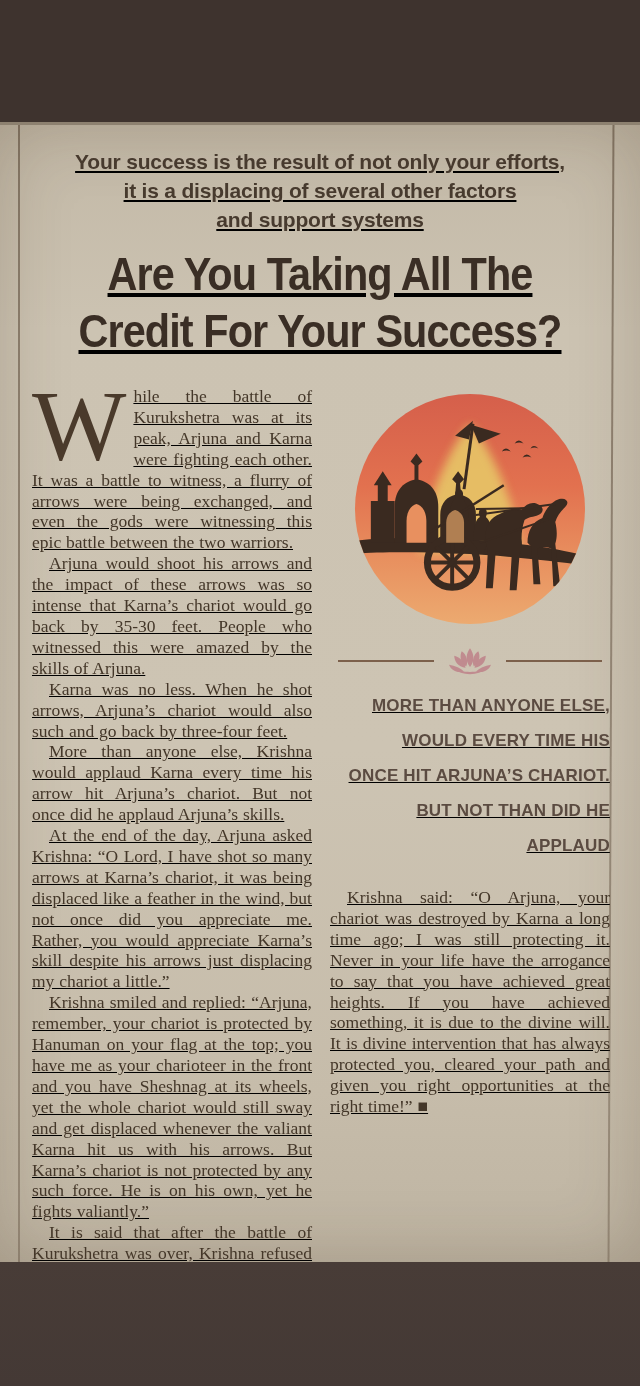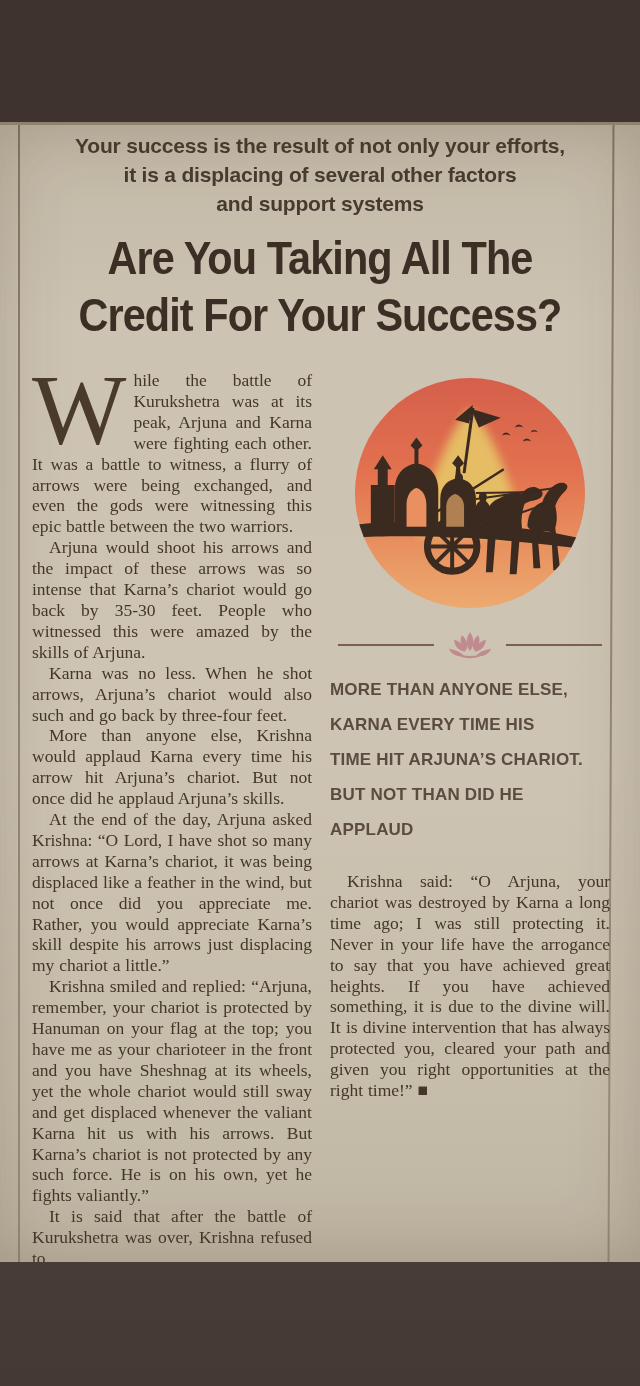--- a/index.html
+++ b/index.html
@@ -5,21 +5,21 @@
   html,body{margin:0;padding:0;background:#2b2420;}
   .stage{position:relative;width:640px;height:1386px;overflow:hidden;
          font-family:"Liberation Serif",serif;}
   .bar{position:absolute;left:0;width:640px;}
   .bar-top{top:0;height:122px;background:#3e332e;}
   .bar-bottom{top:1262px;height:124px;background:linear-gradient(180deg,#483c37,#443935);}
   .paper{position:absolute;top:122px;left:0;width:640px;height:1140px;
          background:linear-gradient(180deg,#c2b8a6 0%,#ccc3b2 18%,#cdc4b3 55%,#c6bcaa 85%,#beb4a2 100%);
          border-top:3px solid #8d8170;
          box-shadow:inset 0 0 70px rgba(70,52,34,.22);
-         box-sizing:border-box;overflow:hidden;}
+         box-sizing:border-box;padding-top:16px;overflow:hidden;text-decoration:underline;}
   .col-rule{position:absolute;top:0;bottom:0;width:2px;
             background:linear-gradient(180deg,rgba(80,62,45,.55),rgba(80,62,45,.35));}
   .rule-left{left:18px;}
   .rule-right{left:610px;transform:rotate(.25deg);}
   .standfirst{margin:6px 42px 0;text-align:center;
               font-family:"Liberation Sans",sans-serif;font-weight:600;
               font-size:21px;line-height:29px;color:#473a2e;letter-spacing:-.2px;}
   .headline{margin:12px 20px 0;text-align:center;
             font-family:"Liberation Sans",sans-serif;font-weight:700;
             font-size:46px;line-height:57px;color:#3a2e25;letter-spacing:-1px;
@@ -30,21 +30,21 @@
         text-align:justify;word-spacing:.5px;}
   .para.indent{text-indent:17px;}
   .dropcap{float:left;font-family:"Liberation Serif",serif;font-weight:400;
            font-size:100px;line-height:76px;height:78px;
            padding:2px 7px 0 0;color:#4a3a2b;}
   .illus{margin:6px auto 0;width:234px;height:234px;display:block;}
   .divider{display:flex;align-items:center;justify-content:center;gap:12px;
            margin:20px 4px 8px;}
   .divider .line{flex:1;height:2px;background:#7c604b;max-width:96px;}
   .lotus{width:48px;height:30px;}
-  .pullquote{margin:12px 0 24px;text-align:left;
+  .pullquote{margin:12px 0 24px;text-align:right;
              font-family:"Liberation Sans",sans-serif;font-weight:700;
              font-size:17px;line-height:35px;color:#5b4b41;letter-spacing:.2px;}
 </style>
 </head>
 <body>
 
 <div class="stage">
 
   <div class="bar bar-top"></div>
 
@@ -142,22 +142,22 @@
               <path d="M4,25 C12,26 20,30 24,34 C14,37 6,31 4,25 Z"></path>
               <path d="M60,25 C52,26 44,30 40,34 C50,37 58,31 60,25 Z"></path>
               <path d="M12,30 C20,36 44,36 52,30 C46,40 18,40 12,30 Z"></path>
             </g>
           </svg>
           <div class="line"></div>
         </div>
 
         <div class="pullquote">
           <div>MORE THAN ANYONE ELSE,</div>
-          <div>KARNA EVERY TIME HIS</div>
-          <div>TIME HIT ARJUNA’S CHARIOT.</div>
+          <div>WOULD EVERY TIME HIS</div>
+          <div>ONCE HIT ARJUNA’S CHARIOT.</div>
           <div>BUT NOT THAN DID HE APPLAUD</div>
         </div>
 
         <p class="para indent">Krishna said: “O Arjuna, your chariot was destroyed by Karna a long time ago; I was still protecting it. Never in your life have the arrogance to say that you have achieved great heights. If you have achieved something, it is due to the divine will. It is divine intervention that has always protected you, cleared your path and given you right opportunities at the right time!” ■</p>
 
       </div>
 
     </div>
   </div>
 

